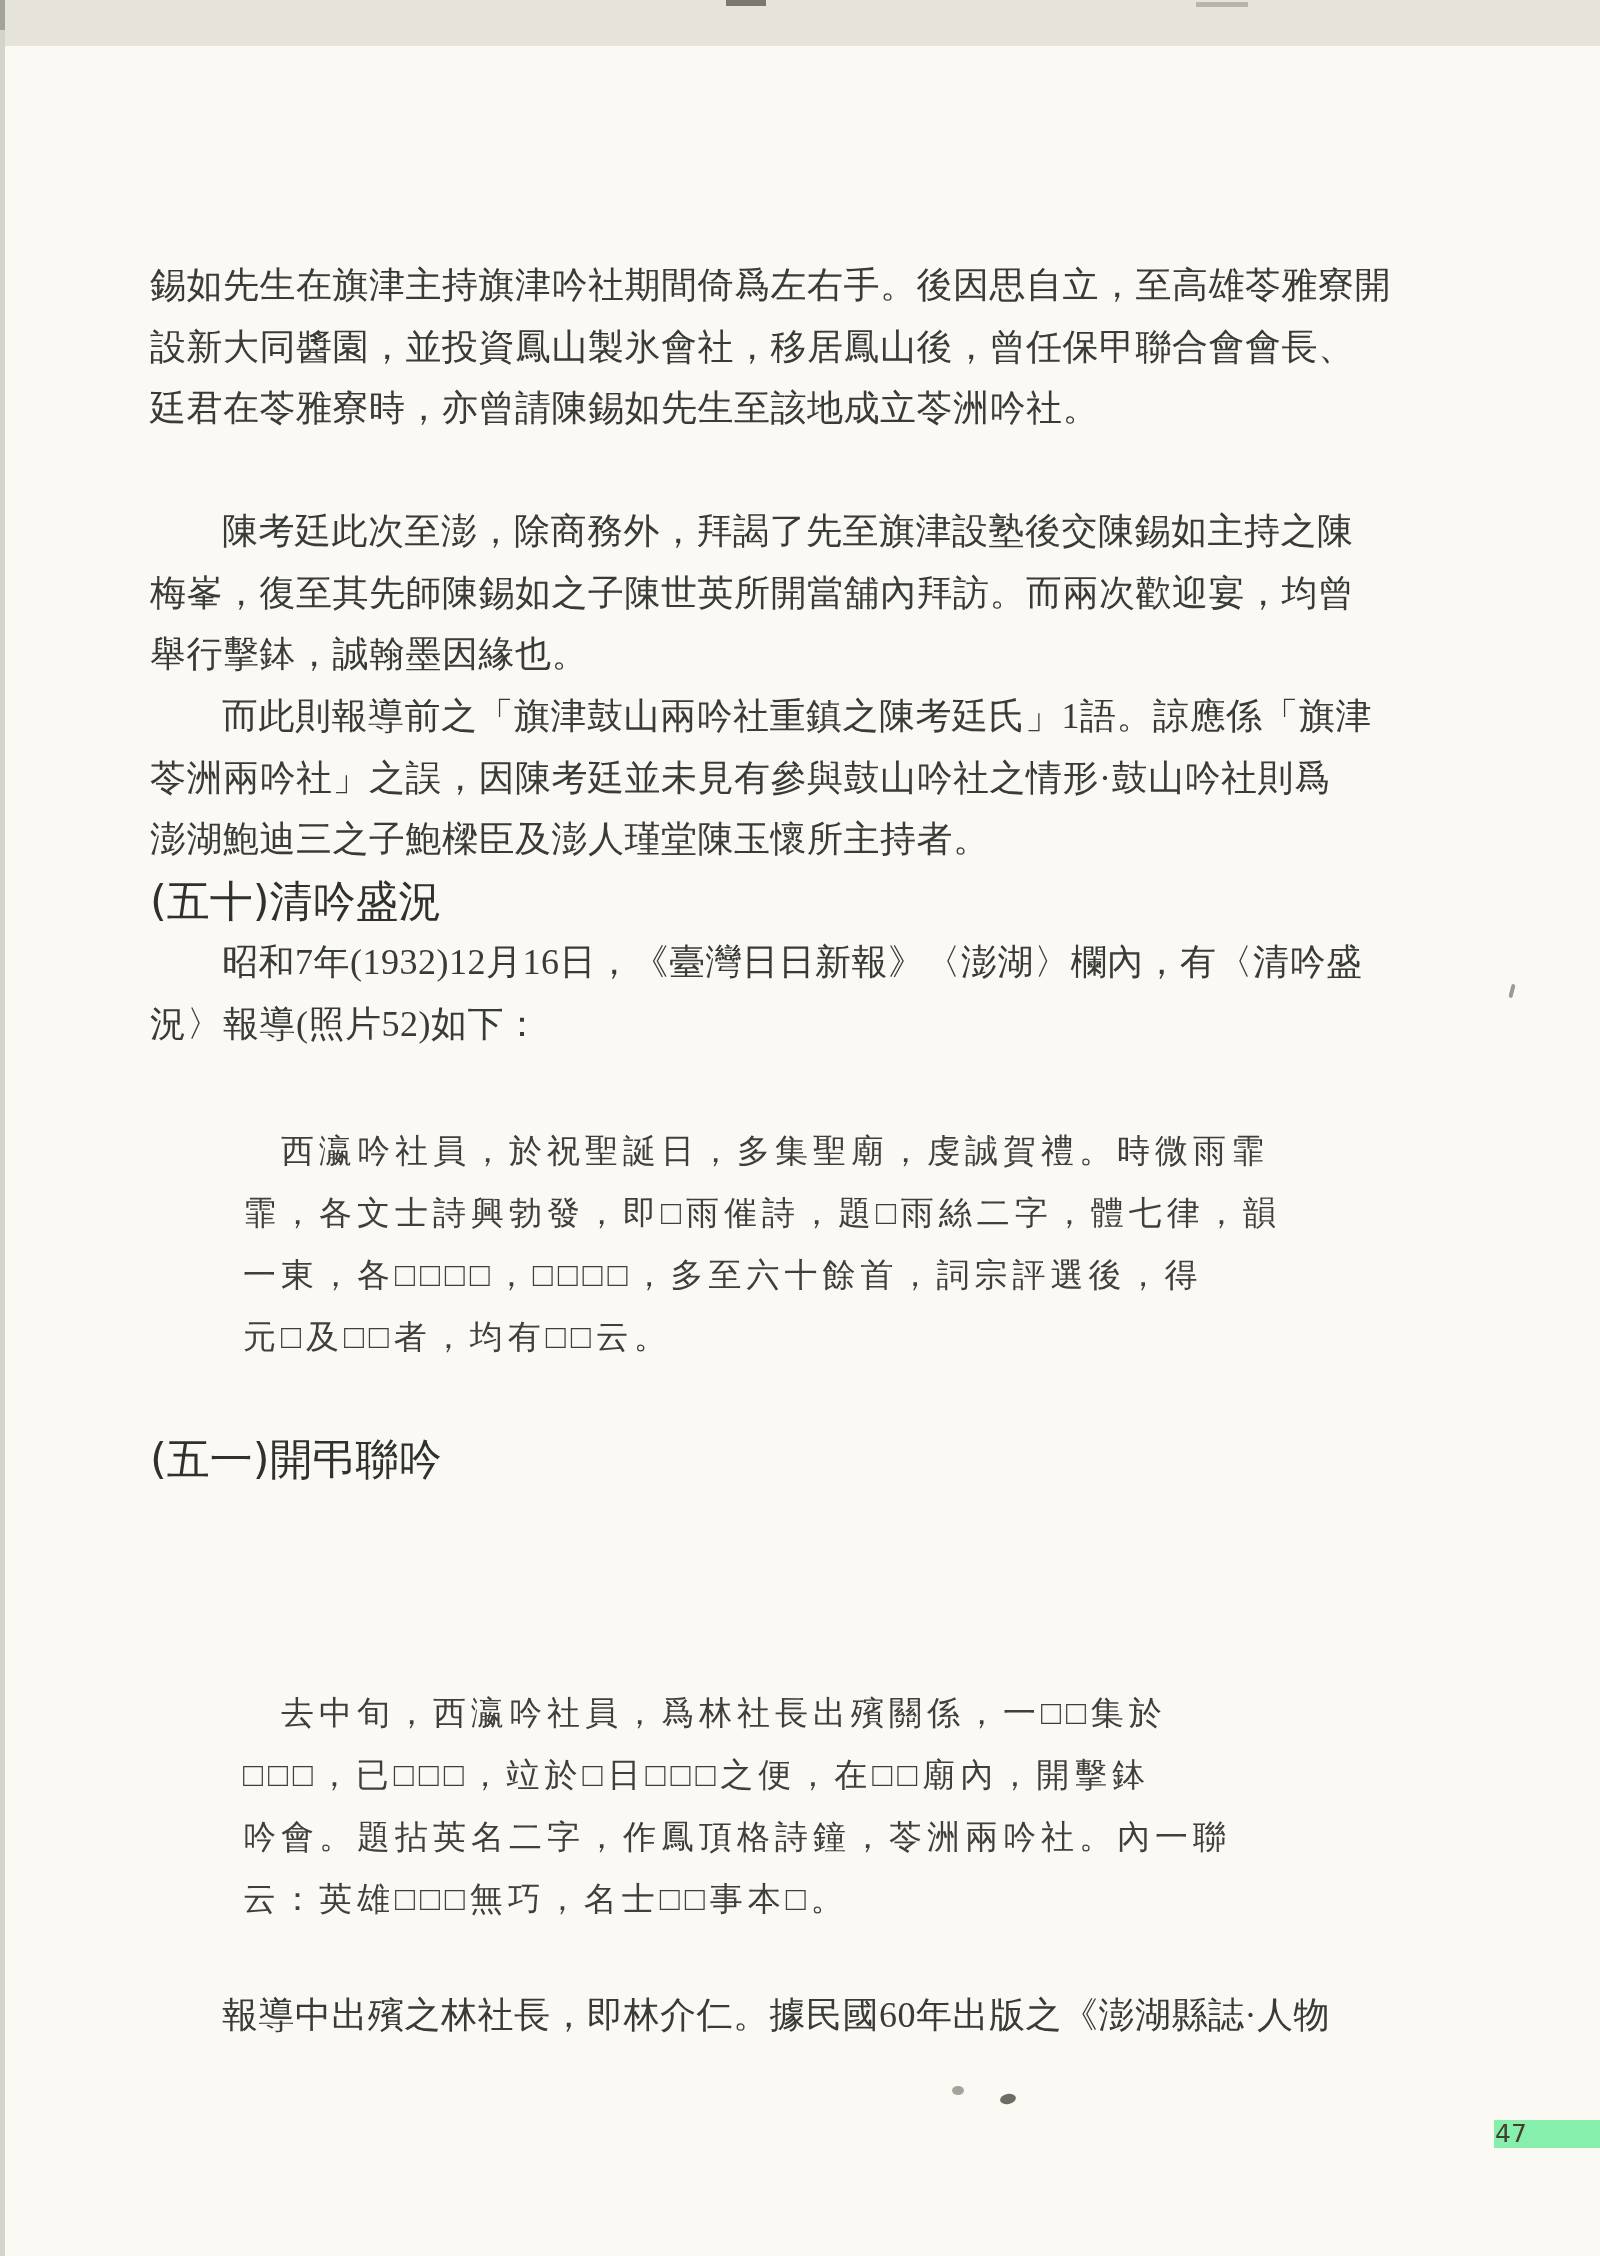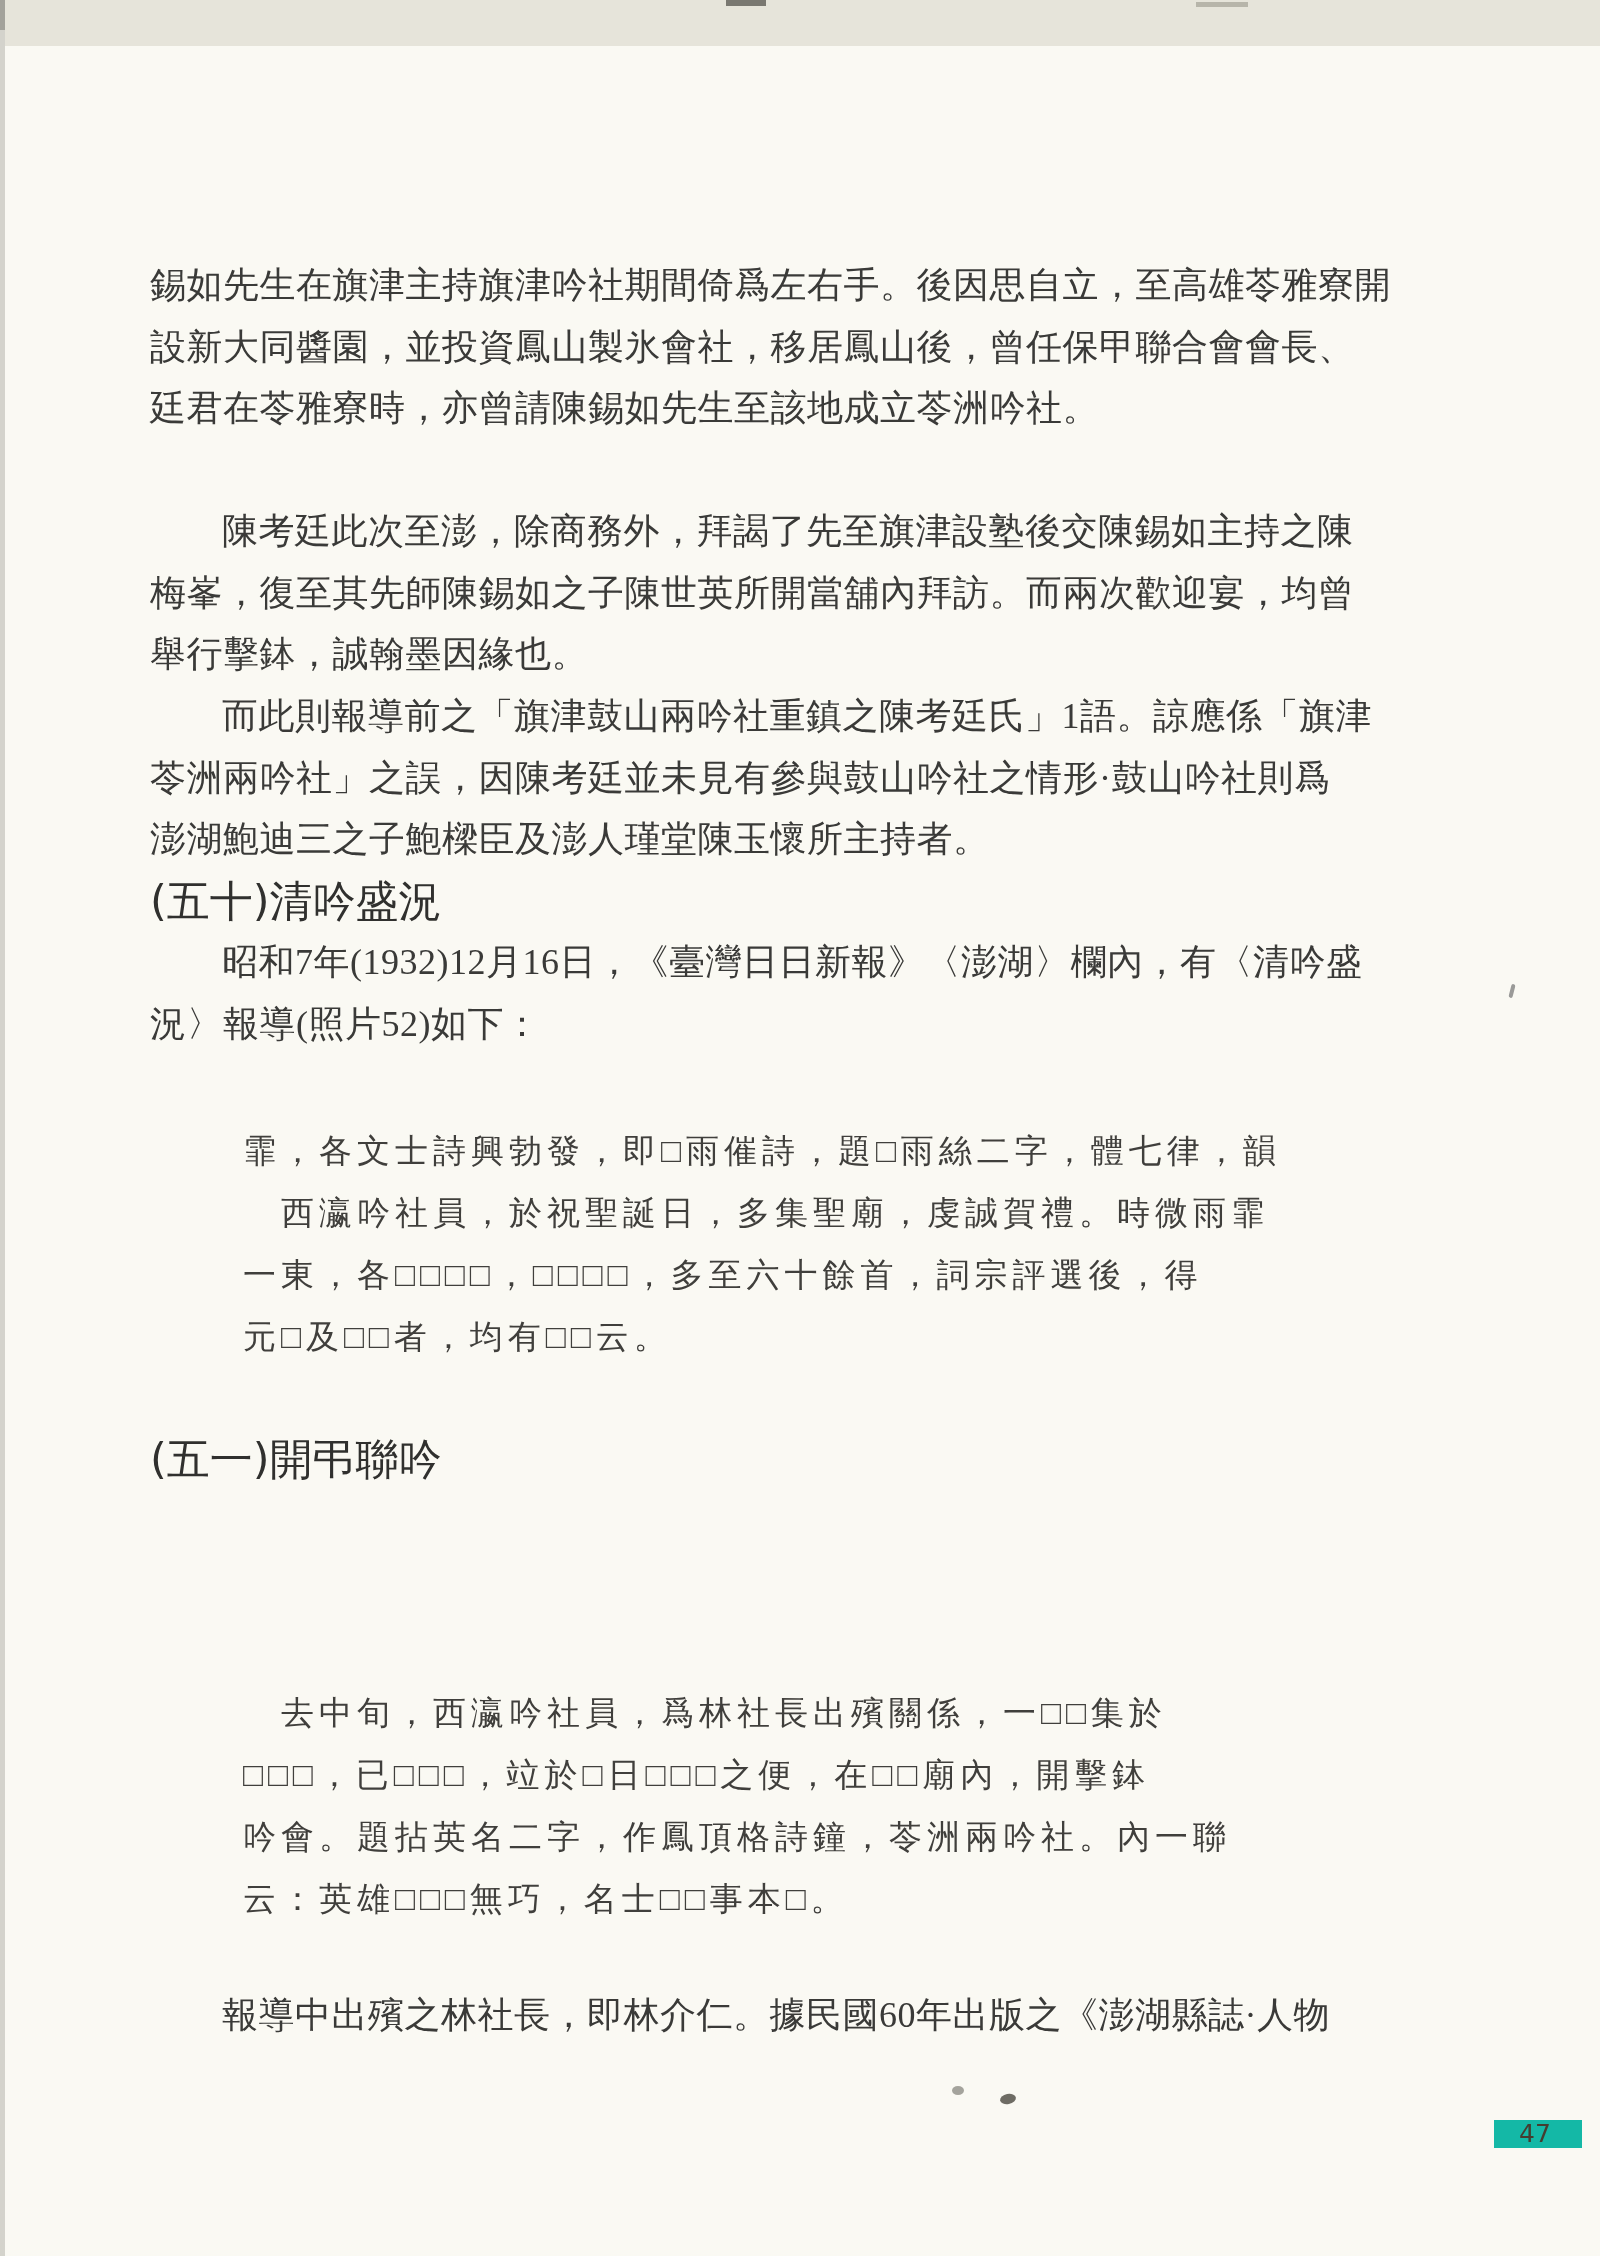--- a/index.html
+++ b/index.html
@@ -35,25 +35,25 @@
     color:#30302e; white-space:nowrap;
   }
   .quote { position:absolute; left:243px; width:1110px; }
   .qline {
     font-size:33px; line-height:62px; letter-spacing:5px;
     white-space:nowrap; color:#403f3c;
   }
   .ind2 { text-indent:72px; }
   .qind { text-indent:38px; }
   .pagenum-box {
-    position:absolute; left:1494px; top:2120px; width:88px; height:28px;
-    background:#14b8a6;
+    position:absolute; left:1494px; top:2120px; width:106px; height:28px;
+    background:#86efac;
     font-family:"DejaVu Sans","Liberation Sans",sans-serif;
     font-size:25px; line-height:28px; color:#443d30;
-    padding-left:25px; box-sizing:border-box;
+    padding-left:1px; box-sizing:border-box;
   }
   .speck { position:absolute; }
   .spk1 { left:726px; top:0; width:40px; height:6px; background:#55544e; opacity:.75; }
   .spk2 { left:1196px; top:2px; width:52px; height:5px; background:#b7b5aa; }
   .spk3 { left:1510px; top:984px; width:4px; height:14px; background:#9a9a98;
           transform:rotate(14deg); border-radius:2px; }
   .spk4 { left:952px; top:2086px; width:12px; height:9px; background:#8f8d86;
           border-radius:50%; opacity:.8; }
   .spk5 { left:1000px; top:2094px; width:16px; height:10px; background:#6e6c64;
           border-radius:50%; transform:rotate(-10deg); }
@@ -91,22 +91,22 @@
   </div>
 
   <div class="heading" style="top:872px">(五十)清吟盛況</div>
 
   <div class="block" style="top:932px">
     <div class="bline ind2">昭和7年(1932)12月16日，《臺灣日日新報》〈澎湖〉欄內，有〈清吟盛</div>
     <div class="bline">況〉報導(照片52)如下：</div>
   </div>
 
   <div class="quote" style="top:1120px">
+    <div class="qline qind">西瀛吟社員，於祝聖誕日，多集聖廟，虔誠賀禮。時微雨霏</div>
     <div class="qline">霏，各文士詩興勃發，即□雨催詩，題□雨絲二字，體七律，韻</div>
-    <div class="qline qind">西瀛吟社員，於祝聖誕日，多集聖廟，虔誠賀禮。時微雨霏</div>
     <div class="qline">一東，各□□□□，□□□□，多至六十餘首，詞宗評選後，得</div>
     <div class="qline">元□及□□者，均有□□云。</div>
   </div>
 
   <div class="heading" style="top:1430px">(五一)開弔聯吟</div>
 
   <div class="block" style="top:1492px">
   </div>
 
   <div class="quote" style="top:1682px">

